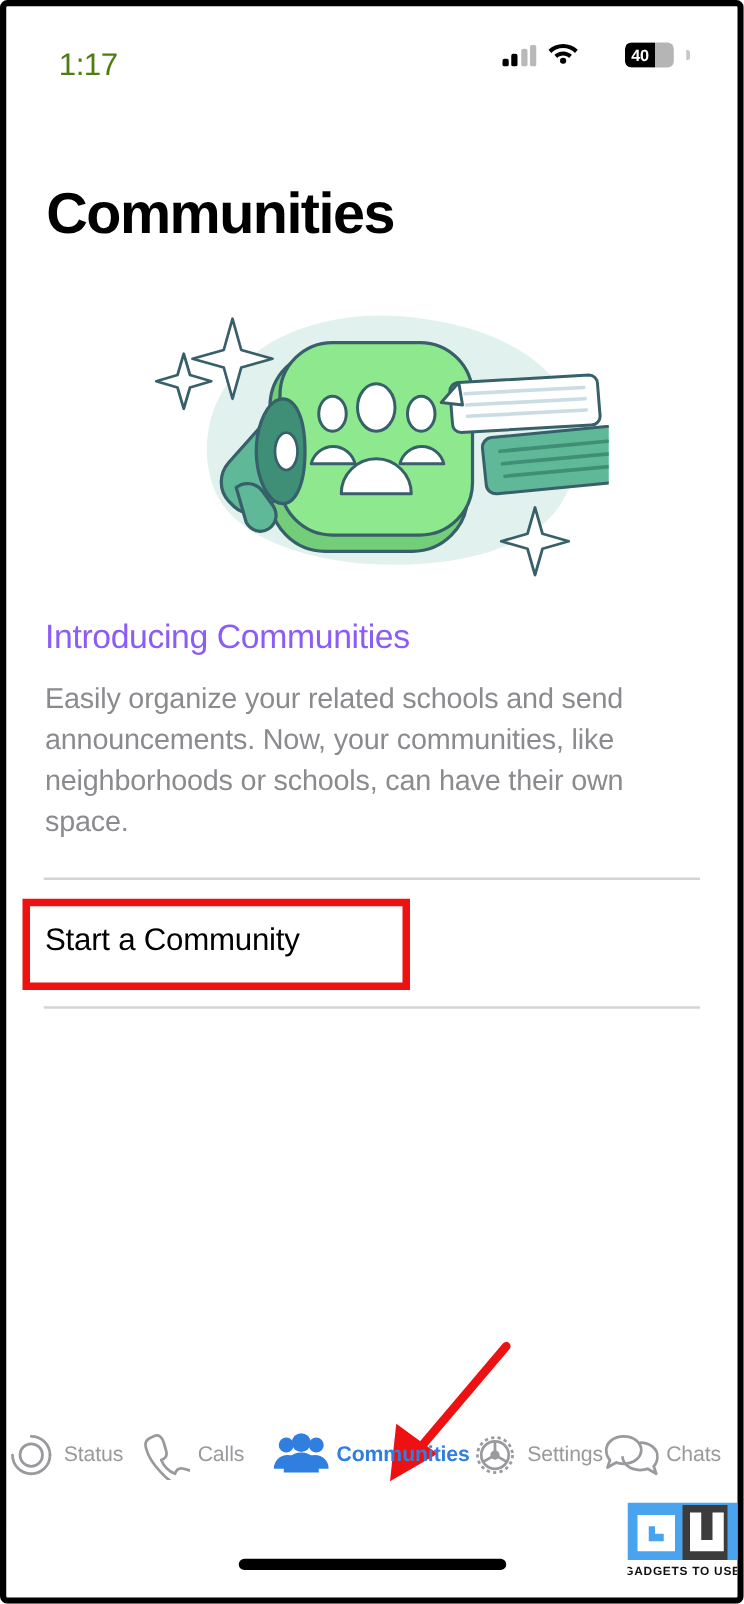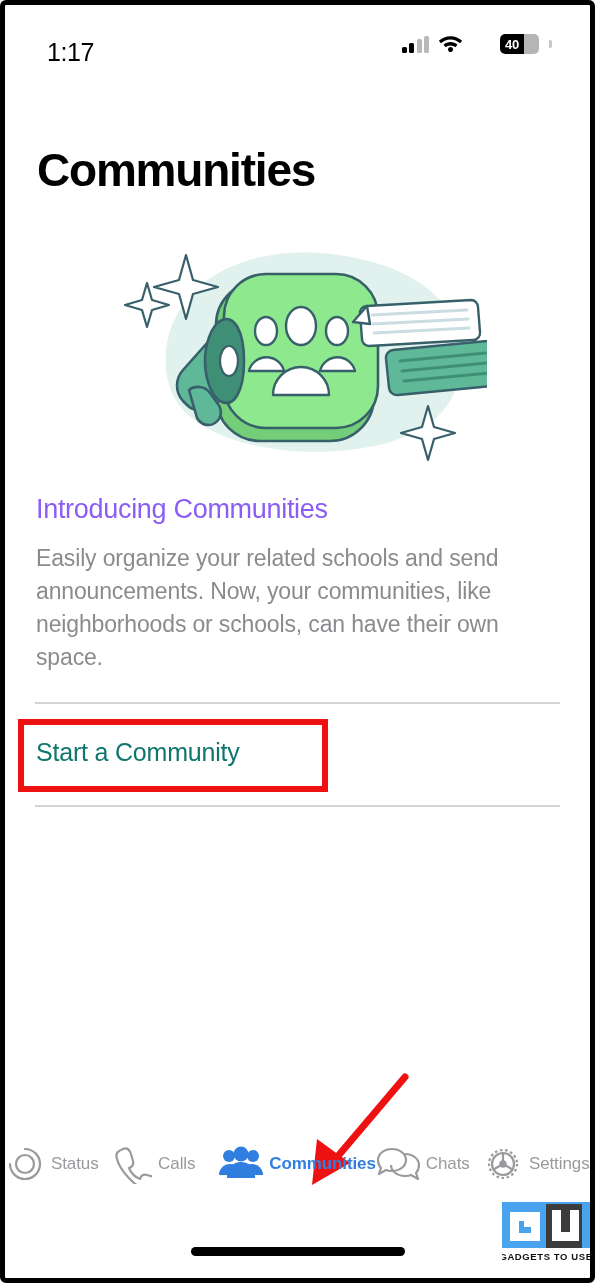--- a/index.html
+++ b/index.html
@@ -22,21 +22,21 @@
   #status-bar {
     position: absolute; top: 0; left: 0; right: 0;
     height: 74px;
     display: flex; align-items: center;
     justify-content: space-between;
     padding: 0 38px 0 42px;
   }
   #clock {
     font-size: 25px;
     font-weight: 500;
-    color: #000000;
+    color: #4d7c0f;
     letter-spacing: -0.4px;
     margin-top: 20px;
   }
   #status-icons { display: flex; align-items: center; gap: 9px; margin-top: 4px; }
   .sig-bars { display: flex; align-items: flex-end; gap: 2.5px; height: 17px; }
   .sig-bars i { display: block; width: 5px; border-radius: 1.5px; background: #000; }
   .sig-bars i.b1 { height: 6px; }
   .sig-bars i.b2 { height: 10px; }
   .sig-bars i.b3 { height: 14px; background: #b9b9b9; }
   .sig-bars i.b4 { height: 17px; background: #b9b9b9; }
@@ -94,21 +94,21 @@
 
   
   .divider {
     position: absolute; left: 30px; right: 30px;
     height: 1.5px; background: #d4d4d6;
   }
   #divider-top { top: 697px; }
   #divider-bottom { top: 800px; }
   #start-community {
     position: absolute; top: 733px; left: 31px;
-    font-size: 25px; color: #0f766e; letter-spacing: -0.2px;
+    font-size: 25px; color: #000000; letter-spacing: -0.2px;
     background: none; border: none; padding: 0;
     font-family: "Liberation Sans", sans-serif;
     cursor: pointer;
   }
 
   
   #annotation-box {
     position: absolute;
     left: 13px; top: 714px;
     width: 310px; height: 73px;
@@ -272,48 +272,48 @@
         <svg width="44" height="40" viewBox="0 0 44 40">
           <circle cx="10" cy="12" r="6" fill="#2f7ee0"></circle>
           <circle cx="34" cy="12" r="6" fill="#2f7ee0"></circle>
           <circle cx="22" cy="10" r="7.5" fill="#2f7ee0"></circle>
           <path d="M0 31 a11 11 0 0 1 22 0z" fill="#2f7ee0"></path>
           <path d="M22 31 a11 11 0 0 1 22 0z" fill="#2f7ee0"></path>
           <path d="M8 32 a14 14 0 0 1 28 0 v2 H8z" fill="#2f7ee0"></path>
         </svg>
       </span>
       <span class="lbl">Communities</span>
-    </button>
-
-    <button class="tab">
-      <span class="ico">
-        <svg width="44" height="40" viewBox="0 0 44 40">
-          <path d="M16 5 c8 0 14 5 14 11 c0 6 -6 11 -14 11 c-2 0 -4 0 -6 -1 l-7 4 l2 -6 c-2 -2 -3 -5 -3 -8 c0 -6 6 -11 14 -11z" fill="none" stroke="#9a9a9e" stroke-width="2.2" stroke-linejoin="round"></path>
-          <path d="M29 10 c8 0 14 5 14 11 c0 3 -1 6 -3 8 l2 6 l-7 -4 c-2 1 -4 1 -6 1 c-8 0 -14 -5 -14 -11" fill="none" stroke="#9a9a9e" stroke-width="2.2" stroke-linejoin="round"></path>
-        </svg>
-      </span>
-      <span class="lbl">Chats</span>
     </button>
 
     <button class="tab">
       <span class="ico">
         <svg width="40" height="40" viewBox="0 0 40 40">
           <g fill="none" stroke="#9a9a9e" stroke-width="2.2">
             <circle cx="20" cy="20" r="14" stroke-dasharray="2.6 2.6"></circle>
             <circle cx="20" cy="20" r="11"></circle>
             <circle cx="20" cy="20" r="2.6" fill="#9a9a9e"></circle>
             <line x1="20" y1="20" x2="20" y2="9"></line>
             <line x1="20" y1="20" x2="29.5" y2="25.5"></line>
             <line x1="20" y1="20" x2="10.5" y2="25.5"></line>
           </g>
         </svg>
       </span>
       <span class="lbl">Settings</span>
     </button>
 
+    <button class="tab">
+      <span class="ico">
+        <svg width="44" height="40" viewBox="0 0 44 40">
+          <path d="M16 5 c8 0 14 5 14 11 c0 6 -6 11 -14 11 c-2 0 -4 0 -6 -1 l-7 4 l2 -6 c-2 -2 -3 -5 -3 -8 c0 -6 6 -11 14 -11z" fill="none" stroke="#9a9a9e" stroke-width="2.2" stroke-linejoin="round"></path>
+          <path d="M29 10 c8 0 14 5 14 11 c0 3 -1 6 -3 8 l2 6 l-7 -4 c-2 1 -4 1 -6 1 c-8 0 -14 -5 -14 -11" fill="none" stroke="#9a9a9e" stroke-width="2.2" stroke-linejoin="round"></path>
+        </svg>
+      </span>
+      <span class="lbl">Chats</span>
+    </button>
+
   </div>
 
   <div id="watermark">
     <svg width="88" height="62" viewBox="0 0 88 62">
       <rect x="0" y="0" width="88" height="46" fill="#4aa3ef"></rect>
       <path d="M44 2 L80 2 L80 46 L44 46 Z" fill="#3c3c3c"></path>
       <path d="M8 10 h30 v9 h-21 v12 h12 v-6 h-7 v-8 h16 v22 h-30z" fill="#ffffff"></path>
       <path d="M50 8 h9 v22 h9 v-22 h9 v31 h-27z" fill="#ffffff"></path>
       <text x="44" y="58" font-family="'Liberation Sans', sans-serif" font-size="9.5" font-weight="700" fill="#111" text-anchor="middle" letter-spacing="0.6">GADGETS TO USE</text>
     </svg>

